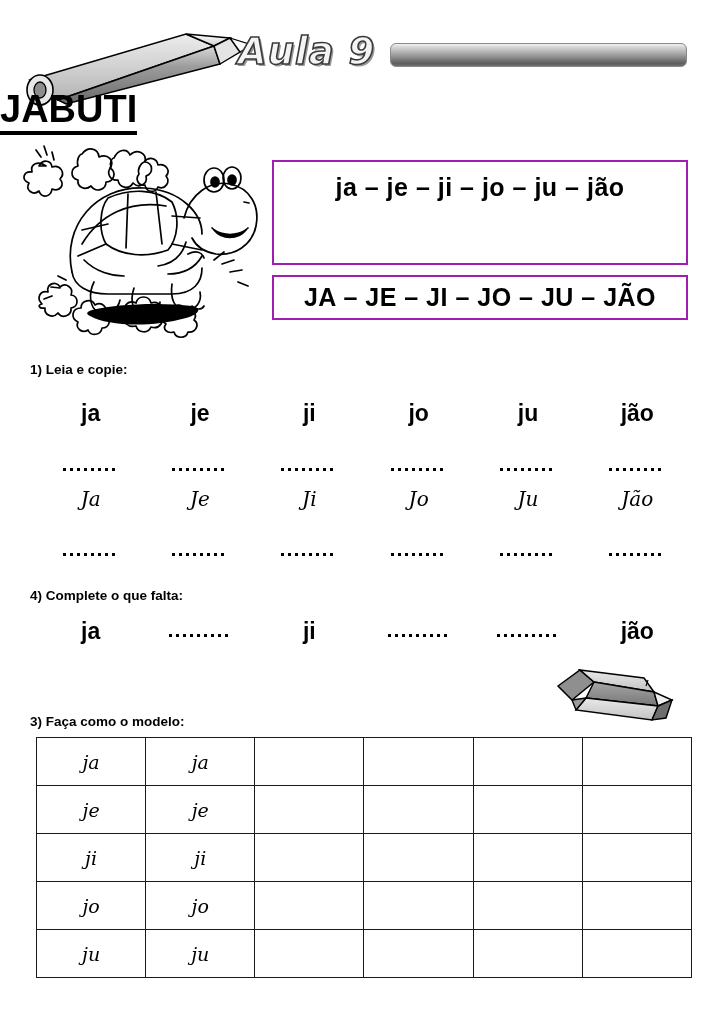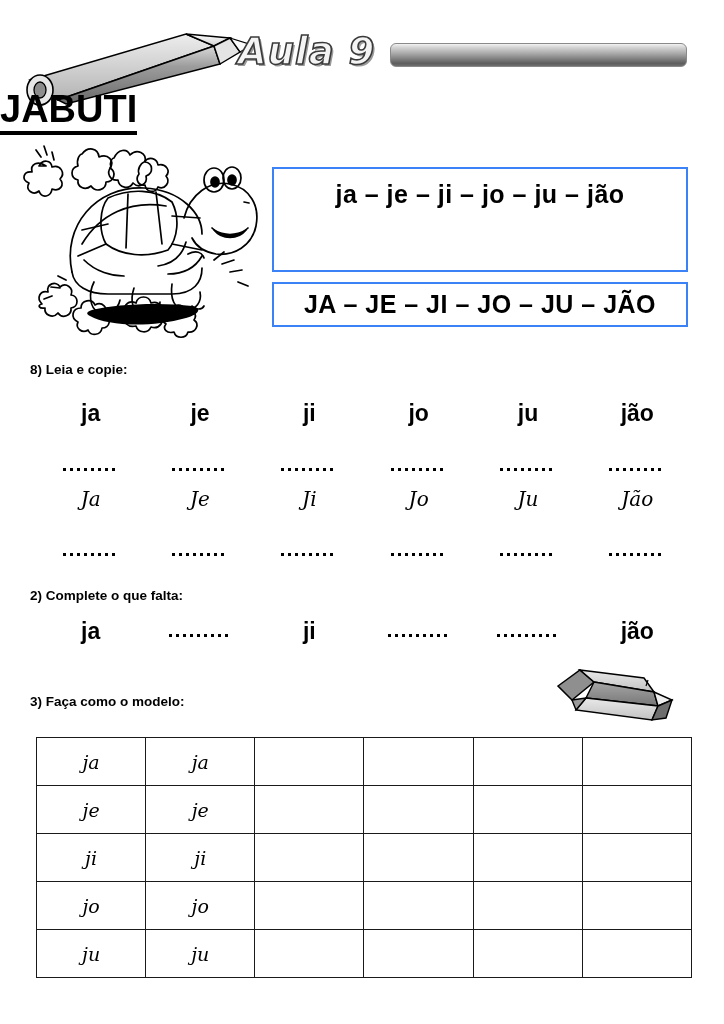--- a/index.html
+++ b/index.html
@@ -70,24 +70,23 @@
   
   #turtle {
     position: absolute;
     left: 16px; top: 132px;
     width: 248px; height: 208px;
   }
 
   
   .syl-box {
     position: absolute;
-    border: 2px solid #3b82f6;
+    border: 2px solid #a21caf;
     box-sizing: border-box;
     background: #fff;
-    margin-top: 7px;
   }
   #box-lower {
     left: 272px; top: 160px;
     width: 416px; height: 105px;
   }
   #box-upper {
     left: 272px; top: 275px;
     width: 416px; height: 45px;
   }
   .syl-print {
@@ -121,21 +120,21 @@
   
   .ex-heading {
     position: absolute;
     left: 30px;
     font-size: 13.5px;
     font-weight: bold;
     white-space: nowrap;
   }
   #ex1-heading { top: 362px; }
   #ex2-heading { top: 588px; }
-  #ex3-heading { top: 694px; text-align: right; }
+  #ex3-heading { top: 714px; text-align: right; }
 
   
   .row6 {
     position: absolute;
     left: 36px;
     width: 656px;
     display: flex;
   }
   .row6 > div {
     flex: 1 1 0;
@@ -292,21 +291,21 @@
 </svg>
 
 <div class="syl-box" id="box-lower">
   <div class="syl-print">ja – je – ji – jo – ju – jão</div>
 </div>
 
 <div class="syl-box" id="box-upper">
   <div class="syl-upper">JA – JE – JI – JO – JU – JÃO</div>
 </div>
 
-<div class="ex-heading" id="ex1-heading">8) Leia e copie:</div>
+<div class="ex-heading" id="ex1-heading">1) Leia e copie:</div>
 
 <div class="row6" id="ex1-print">
   <div class="print-syl">ja</div>
   <div class="print-syl">je</div>
   <div class="print-syl">ji</div>
   <div class="print-syl">jo</div>
   <div class="print-syl">ju</div>
   <div class="print-syl">jão</div>
 </div>
 
@@ -330,21 +329,21 @@
 
 <div class="row6 dots" id="ex1-dots-b">
   <div><i></i></div>
   <div><i></i></div>
   <div><i></i></div>
   <div><i></i></div>
   <div><i></i></div>
   <div><i></i></div>
 </div>
 
-<div class="ex-heading" id="ex2-heading">2) Complete o que falta:</div>
+<div class="ex-heading" id="ex2-heading">4) Complete o que falta:</div>
 
 <div class="row6" id="ex2-row">
   <div class="print-syl">ja</div>
   <div class="print-syl dots dots-wide" style="line-height:30px;"><i style="vertical-align:2px;"></i></div>
   <div class="print-syl">ji</div>
   <div class="print-syl dots dots-wide" style="line-height:30px;"><i style="vertical-align:2px;"></i></div>
   <div class="print-syl dots dots-wide" style="line-height:30px;"><i style="vertical-align:2px;"></i></div>
   <div class="print-syl">jão</div>
 </div>
 

